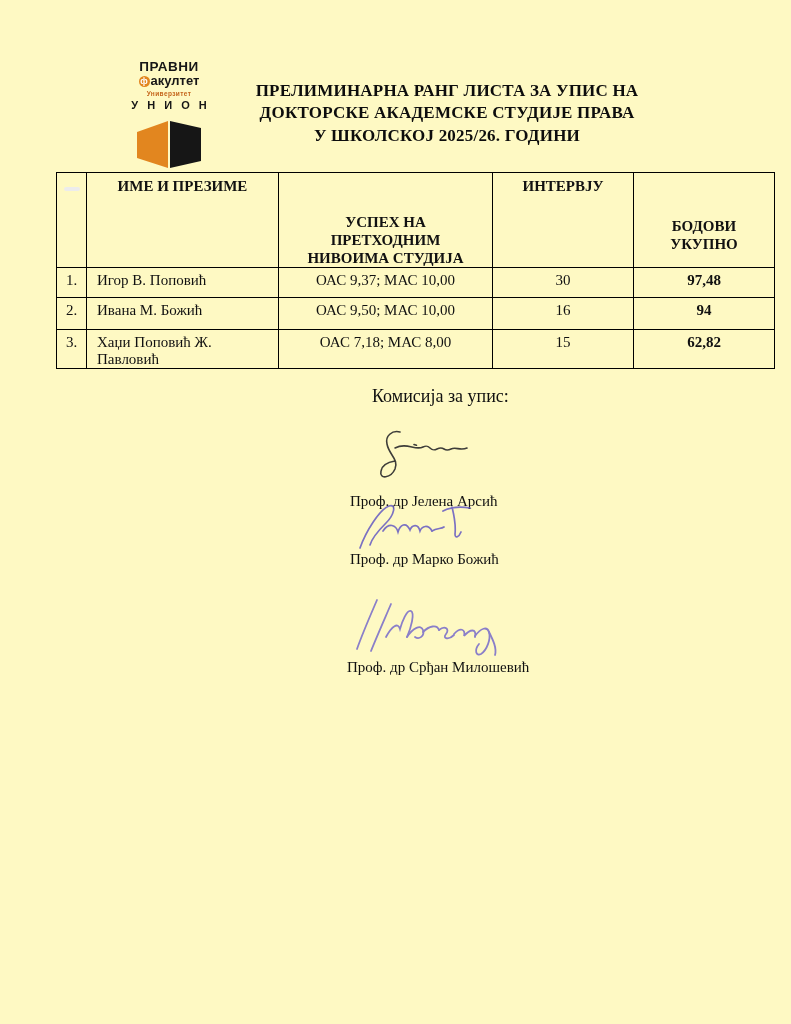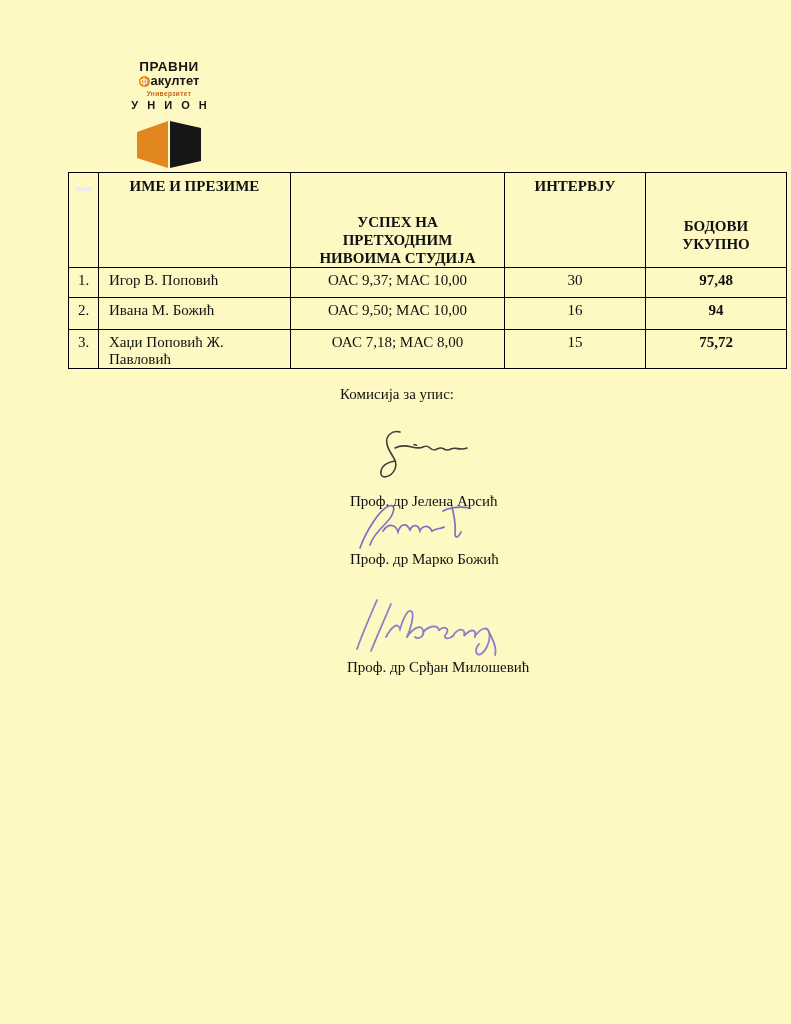--- a/index.html
+++ b/index.html
@@ -26,39 +26,39 @@
   .logo-book{display:block;margin:4px auto 0;}
 
   
   .title{
     position:absolute;left:242px;top:80px;width:410px;
     text-align:center;font-weight:bold;font-size:17px;line-height:22.4px;
     letter-spacing:.2px;color:#0d0d0d;
   }
 
   
-  .ranking{position:absolute;left:52px;top:172px;padding-left:16px;}
+  .ranking{position:absolute;left:40px;top:172px;padding-left:16px;}
   table{border-collapse:collapse;table-layout:fixed;width:718px;font-size:15px;}
   th,td{border:1.5px solid #000;vertical-align:top;box-sizing:border-box;
         padding:4px 2px 0;overflow:hidden;}
   th{font-weight:bold;text-align:center;height:57px;line-height:18px;}
   .hdr-wrap{display:inline-block;max-width:160px;margin-top:36px;}
   .hdr-wrap2{display:inline-block;max-width:80px;margin-top:40px;}
   .row-1 td{height:30px;}
   .row-2 td{height:32px;}
   .row-3 td{height:33px;}
   td.c-rank{text-align:center;}
   td.c-name{text-align:left;padding-left:10px;}
   td.c-success,td.c-interview,td.c-total{text-align:center;}
   td.c-total{font-weight:bold;}
   .smudge{display:inline-block;width:16px;height:4px;background:#ececec;
           border-radius:2px;filter:blur(.7px);margin-top:5px;}
 
   
-  .committee-heading{position:absolute;left:340px;top:386px;font-size:15px;}
+  .committee-heading{position:absolute;left:372px;top:386px;font-size:18px;}
   .member-name{position:absolute;font-size:15px;white-space:nowrap;}
   .name-1{left:350px;top:477px;margin-top:16px;}
   .name-2{left:350px;top:551px;}
   .name-3{left:347px;top:659px;}
   .sig{position:absolute;}
   .sig-1{left:370px;top:428px;}
   .sig-2{left:355px;top:500px;}
   .sig-3{left:350px;top:592px;}
 </style>
 </head>
@@ -73,20 +73,25 @@
         <span>акултет</span>
     </div>
     <div class="logo-l3">Универзитет</div>
     <div class="logo-l4">У Н И О Н</div>
     <svg class="logo-book" width="66" height="52" viewBox="0 0 66 52">
       <polygon points="1,15 32,4 32,51 1,41" fill="#E2861F"></polygon>
       <polygon points="34,4 65,11 65,44 34,51" fill="#161616"></polygon>
     </svg>
   </div>
 
+  <div class="title">
+    <div>ПРЕЛИМИНАРНА РАНГ ЛИСТА ЗА УПИС НА</div>
+    <div>ДОКТОРСКЕ АКАДЕМСКЕ СТУДИЈЕ ПРАВА</div>
+    <div>У ШКОЛСКОЈ 2025/26. ГОДИНИ</div>
+  </div>
 
   <div class="ranking">
     <table>
       <colgroup>
         <col style="width:30px">
           <col style="width:192px">
           <col style="width:214px">
           <col style="width:141px">
           <col style="width:141px">
       </colgroup>
@@ -112,21 +117,21 @@
           <td class="c-name">Ивана М. Божић</td>
           <td class="c-success">ОАС 9,50; МАС 10,00</td>
           <td class="c-interview">16</td>
           <td class="c-total">94</td>
         </tr>
         <tr class="row-3">
           <td class="c-rank">3.</td>
           <td class="c-name">Хаџи Поповић Ж. Павловић</td>
           <td class="c-success">ОАС 7,18; МАС 8,00</td>
           <td class="c-interview">15</td>
-          <td class="c-total">75,72</td>
+          <td class="c-total">62,82</td>
         </tr>
       </tbody>
     </table>
   </div>
 
   <div class="committee-heading">Комисија за упис:</div>
 
   <svg class="sig sig-1" width="104" height="52" viewBox="0 0 104 52">
     <g fill="none" stroke="#2e2e2e" stroke-width="1.6" stroke-linecap="round" opacity="0.92">
       <path d="M30,4 C22,2 15,8 17,16 C19,27 29,31 25,41 C21,50 9,52 11,43 C12,37 19,34 25,33"></path>

